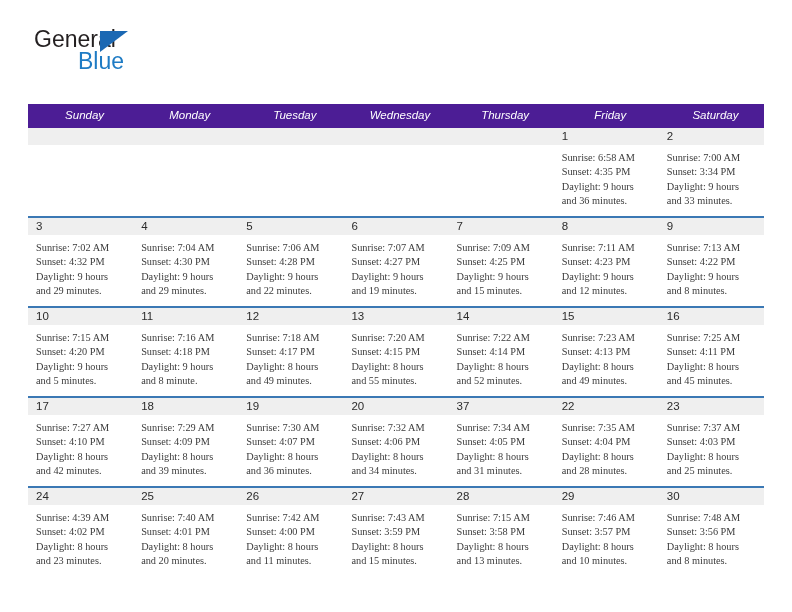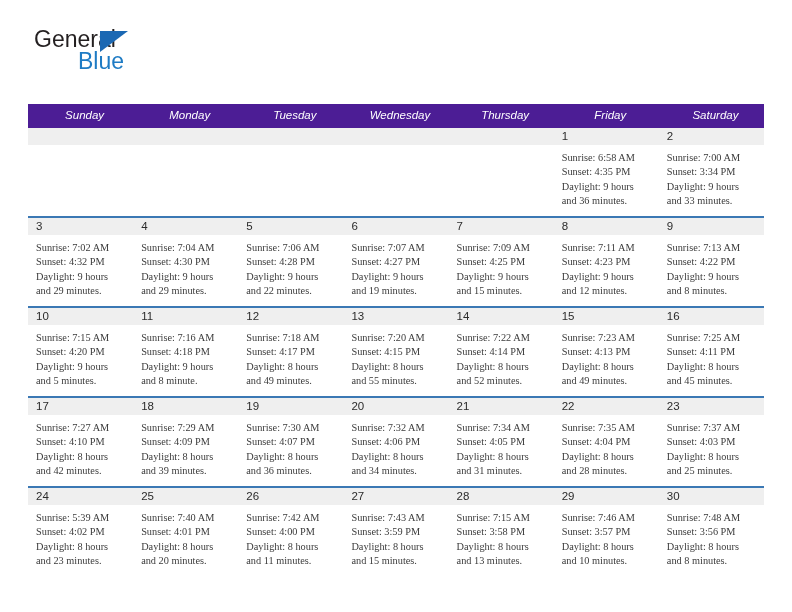--- a/index.html
+++ b/index.html
@@ -425,21 +425,21 @@
               <div class="cell-lines">
                 <div>Sunrise: 7:32 AM</div>
                 <div>Sunset: 4:06 PM</div>
                 <div>Daylight: 8 hours</div>
                 <div>and 34 minutes.</div>
               </div>
             </div>
           </td>
           <td>
             <div class="cell">
-              <div class="daynum-band">21</div>
+              <div class="daynum-band">37</div>
               <div class="cell-lines">
                 <div>Sunrise: 7:34 AM</div>
                 <div>Sunset: 4:05 PM</div>
                 <div>Daylight: 8 hours</div>
                 <div>and 31 minutes.</div>
               </div>
             </div>
           </td>
           <td>
             <div class="cell">
@@ -462,21 +462,21 @@
                 <div>and 25 minutes.</div>
               </div>
             </div>
           </td>
         </tr>
         <tr class="week-row">
           <td>
             <div class="cell">
               <div class="daynum-band">24</div>
               <div class="cell-lines">
-                <div>Sunrise: 5:39 AM</div>
+                <div>Sunrise: 4:39 AM</div>
                 <div>Sunset: 4:02 PM</div>
                 <div>Daylight: 8 hours</div>
                 <div>and 23 minutes.</div>
               </div>
             </div>
           </td>
           <td>
             <div class="cell">
               <div class="daynum-band">25</div>
               <div class="cell-lines">

